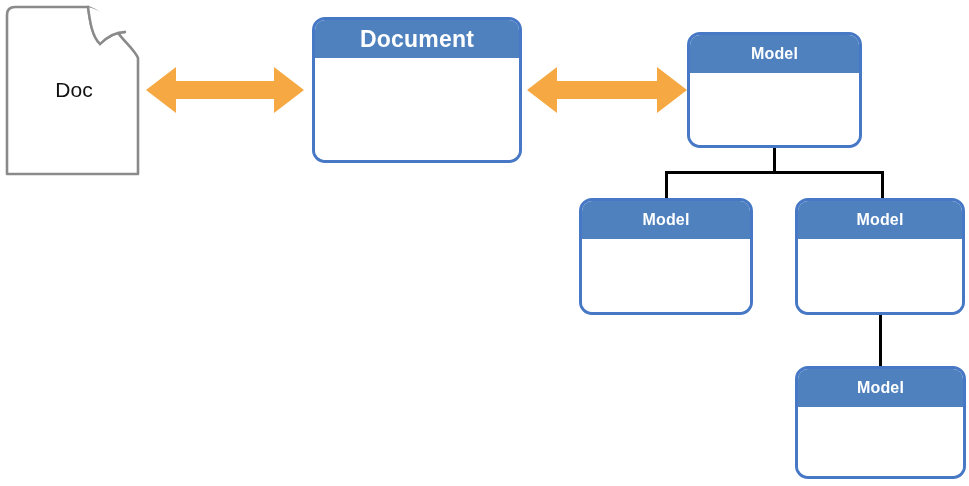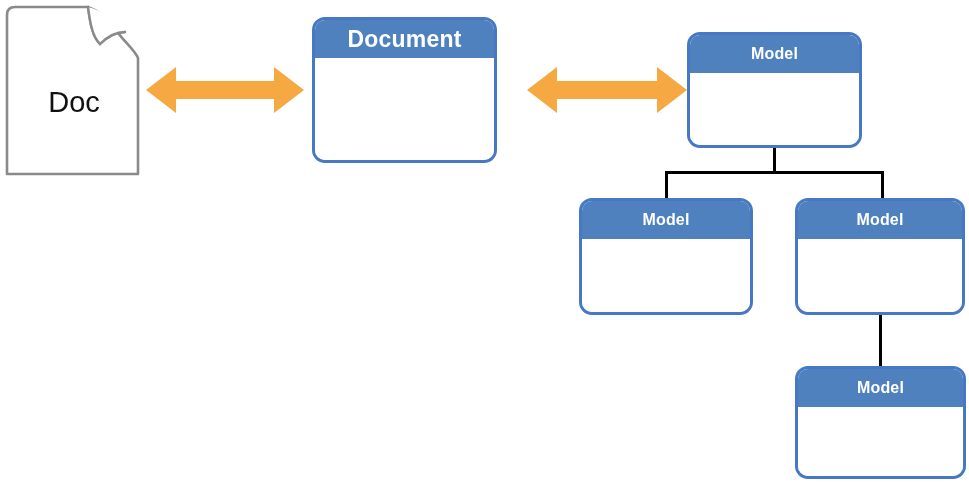--- a/index.html
+++ b/index.html
@@ -47,24 +47,24 @@
   .connector {
     position: absolute;
     background: #000000;
     z-index: 1;
   }
 
   
   .doc-label {
     position: absolute;
     left: 4px;
-    top: 86px;
+    top: 78px;
     width: 140px;
     text-align: center;
-    font-size: 29px;
+    font-size: 21px;
     color: #111111;
     z-index: 3;
   }
 
   svg { display: block; }
 </style>
 </head>
 <body>
 
 <div class="stage">
@@ -84,21 +84,21 @@
   <svg class="abs" style="left:527px; top:66px; z-index:2;" width="160" height="48" viewBox="0 0 160 48">
     <polygon points="0,24 30,1 30,15 130,15 130,1 160,24 130,47 130,33 30,33 30,47" fill="#F6A843"></polygon>
   </svg>
 
   <div class="connector" style="left:773px; top:148px; width:3px;  height:26px;"></div>
   <div class="connector" style="left:665px; top:171px; width:219px; height:3px;"></div>
   <div class="connector" style="left:665px; top:171px; width:3px;  height:28px;"></div>
   <div class="connector" style="left:881px; top:171px; width:3px;  height:28px;"></div>
   <div class="connector" style="left:879px; top:314px; width:3px;  height:53px;"></div>
 
-  <div class="node" style="left:312px; top:17px; width:185px; height:146px;">
+  <div class="node" style="left:312px; top:17px; width:210px; height:146px;">
     <div class="node-header" style="font-size:23px;">Document</div>
     <div class="node-body"></div>
   </div>
 
   <div class="node" style="left:687px; top:32px; width:175px; height:116px;">
     <div class="node-header">Model</div>
     <div class="node-body"></div>
   </div>
 
   <div class="node" style="left:579px; top:198px; width:174px; height:117px;">

